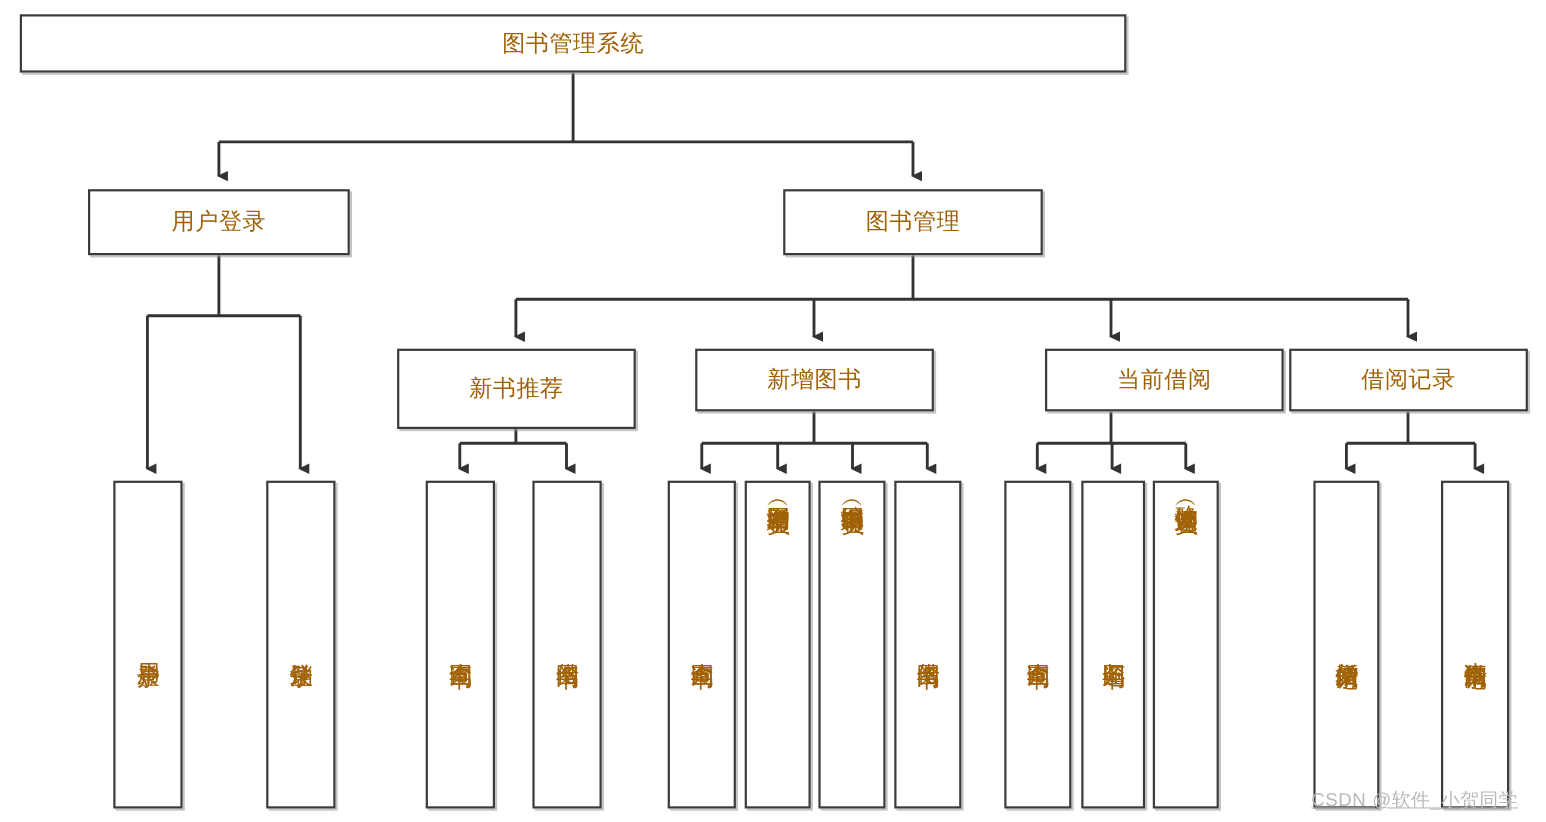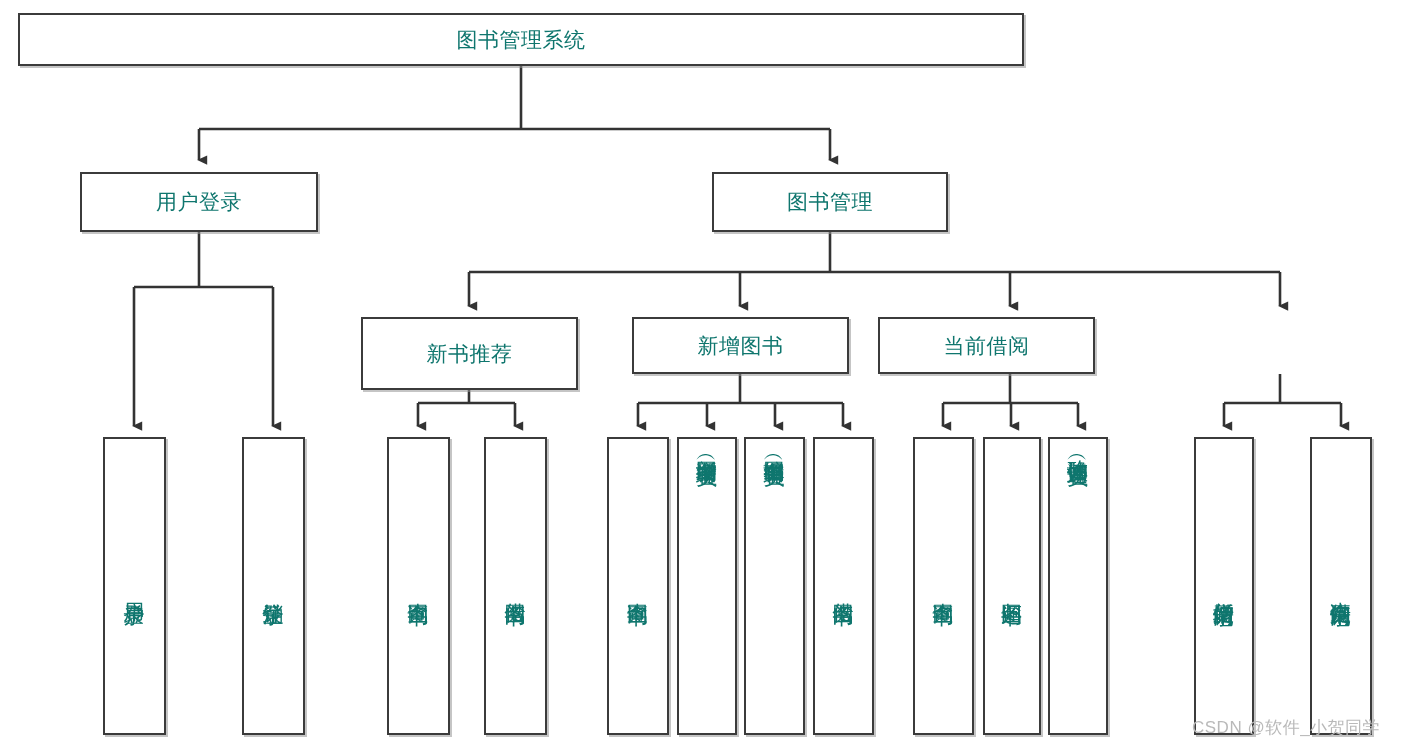--- a/index.html
+++ b/index.html
@@ -31,21 +31,21 @@
     border: 2px solid #3b3b3b;
     box-shadow: 2px 2px 0 0 rgba(150,150,150,0.55);
     display: flex;
     align-items: center;
     justify-content: center;
     color: #222222;
   }
   .node-label {
     display: block;
     line-height: 1.12;
-    color: #0f766e;
+    color: #a16207;
     letter-spacing: 0.5px;
   }
   .node.horizontal .node-label {
     font-size: 21px;
     white-space: nowrap;
   }
   .node.vertical {
     align-items: flex-start;
     padding-top: 4px;
   }
@@ -64,20 +64,21 @@
   }
   .node.vertical.toptext {
     align-items: flex-start;
   }
   .watermark {
     position: absolute;
     font-size: 17px;
     color: #b9b9b9;
     white-space: nowrap;
     letter-spacing: 0.5px;
+    text-decoration: underline;
   }
 </style>
 </head>
 <body>
 
 <div id="canvas">
 
   <svg id="edges" viewBox="0 0 1405 747" xmlns="http://www.w3.org/2000/svg">
     <defs>
       <marker id="arrow" markerWidth="12" markerHeight="12" refX="5.2" refY="8.6" orient="auto" markerUnits="userSpaceOnUse">
@@ -140,22 +141,25 @@
   <div class="node horizontal" style="left: 712px; top: 172px; width: 236px; height: 60px;">
     <span class="node-label">图书管理</span>
   </div>
 
   <div class="node horizontal" style="left: 361px; top: 317px; width: 217px; height: 73px;">
     <span class="node-label">新书推荐</span>
   </div>
   <div class="node horizontal" style="left: 632px; top: 317px; width: 217px; height: 57px;">
     <span class="node-label">新增图书</span>
   </div>
-  <div class="node horizontal" style="left: 878px; top: 317px; width: 217px; height: 57px;">
+  <div class="node horizontal" style="left: 950px; top: 317px; width: 217px; height: 57px;">
     <span class="node-label">当前借阅</span>
+  </div>
+  <div class="node horizontal" style="left: 1172px; top: 317px; width: 217px; height: 57px;">
+    <span class="node-label">借阅记录</span>
   </div>
 
   <div class="node vertical center" style="left: 103px; top: 437px; width: 63px; height: 298px;">
     <span class="node-label">用户登录</span>
   </div>
   <div class="node vertical center" style="left: 242px; top: 437px; width: 63px; height: 298px;">
     <span class="node-label">注销登录</span>
   </div>
   <div class="node vertical center" style="left: 387px; top: 437px; width: 63px; height: 298px;">
     <span class="node-label">查询图书</span>

